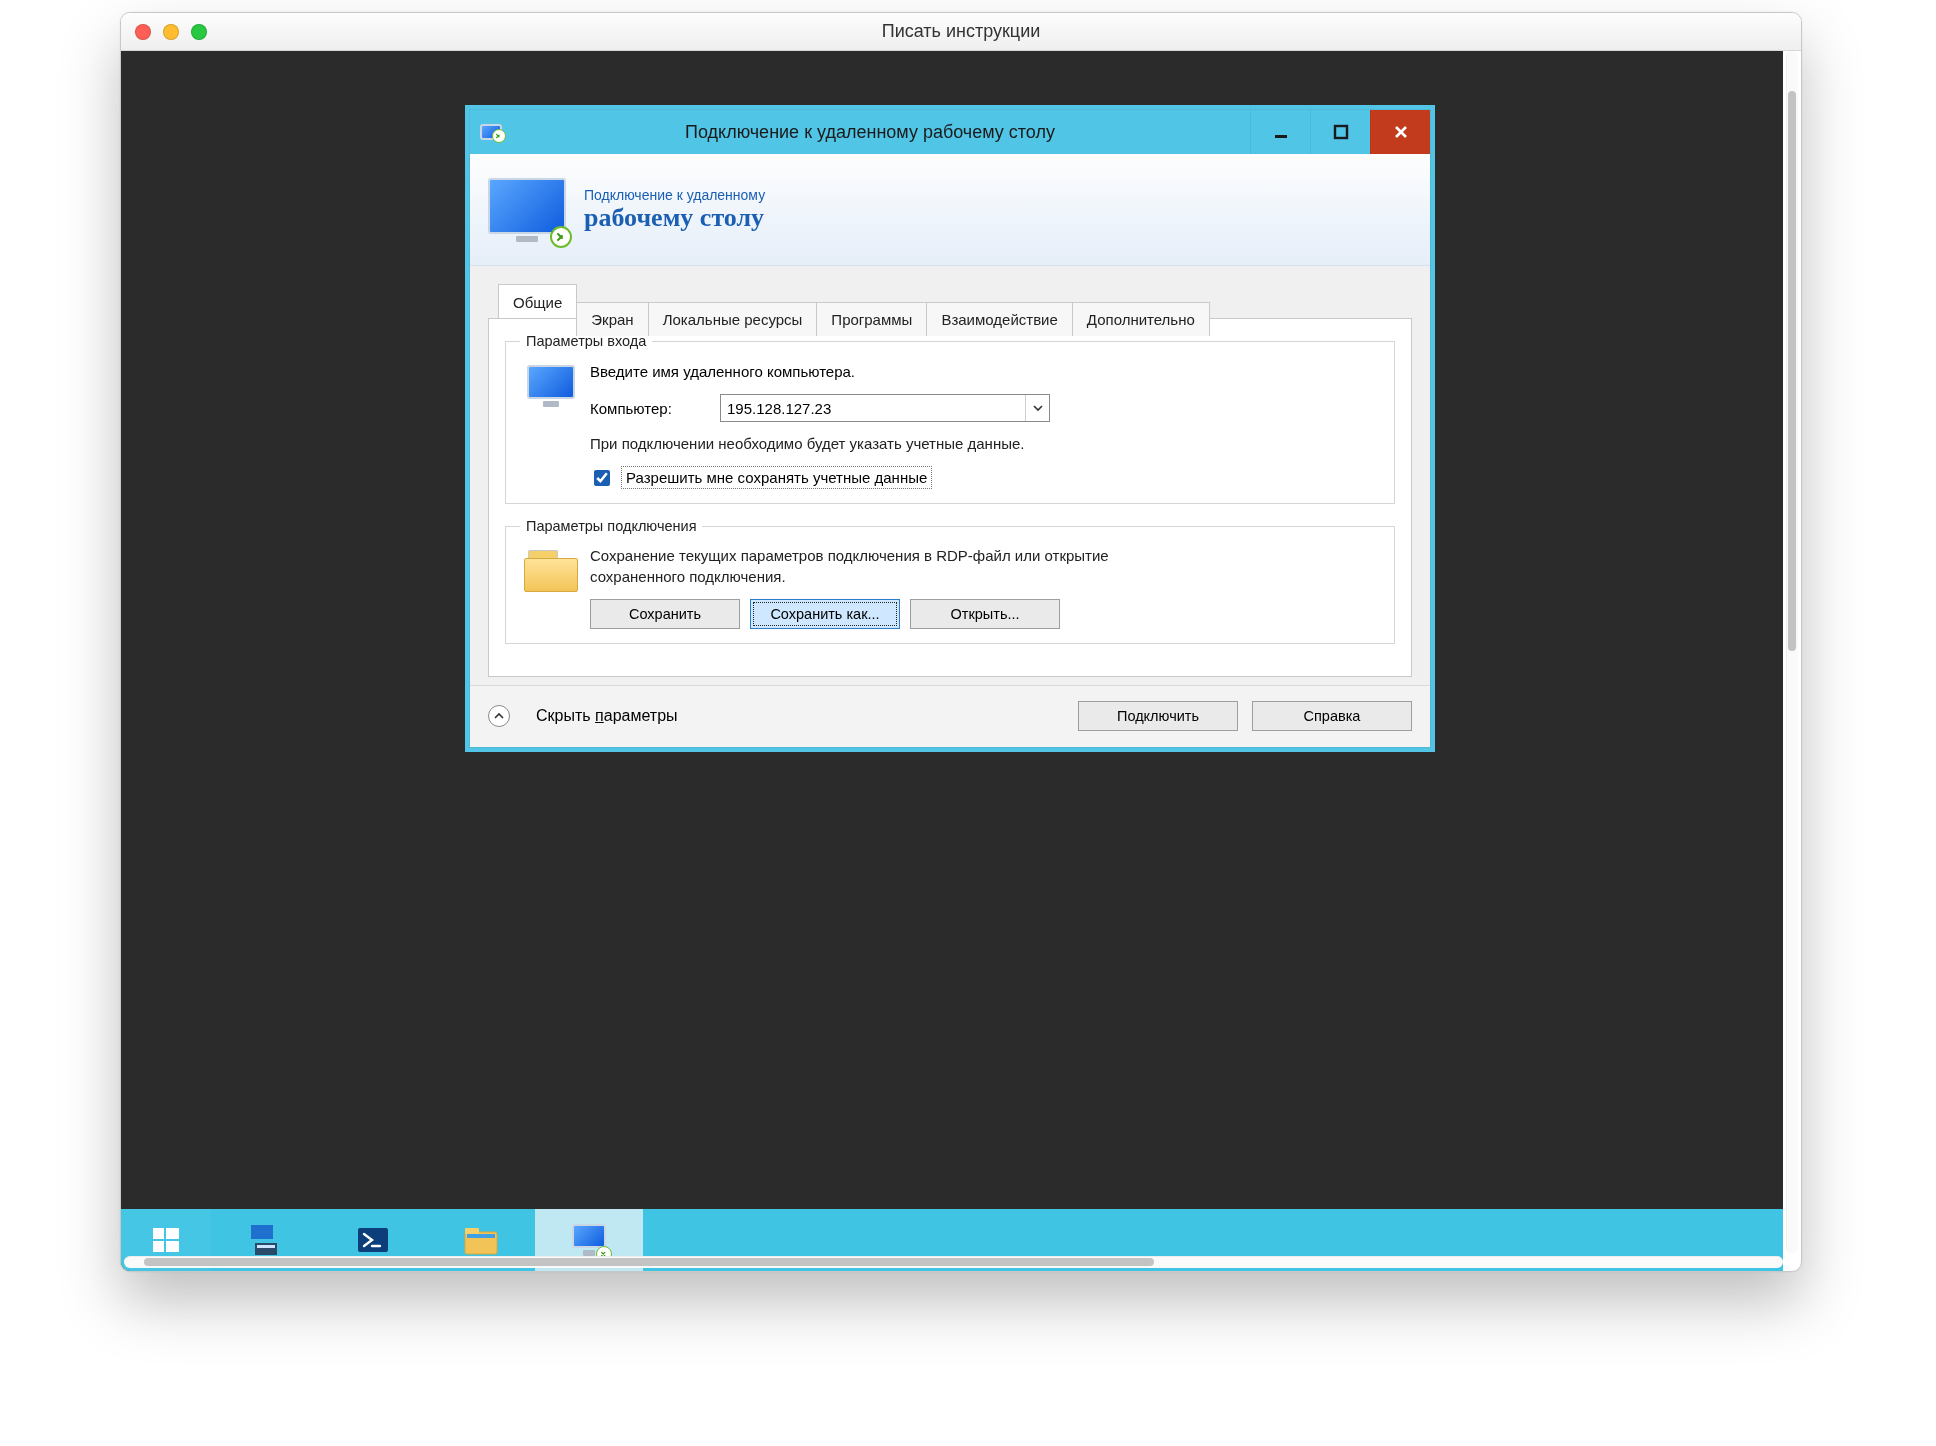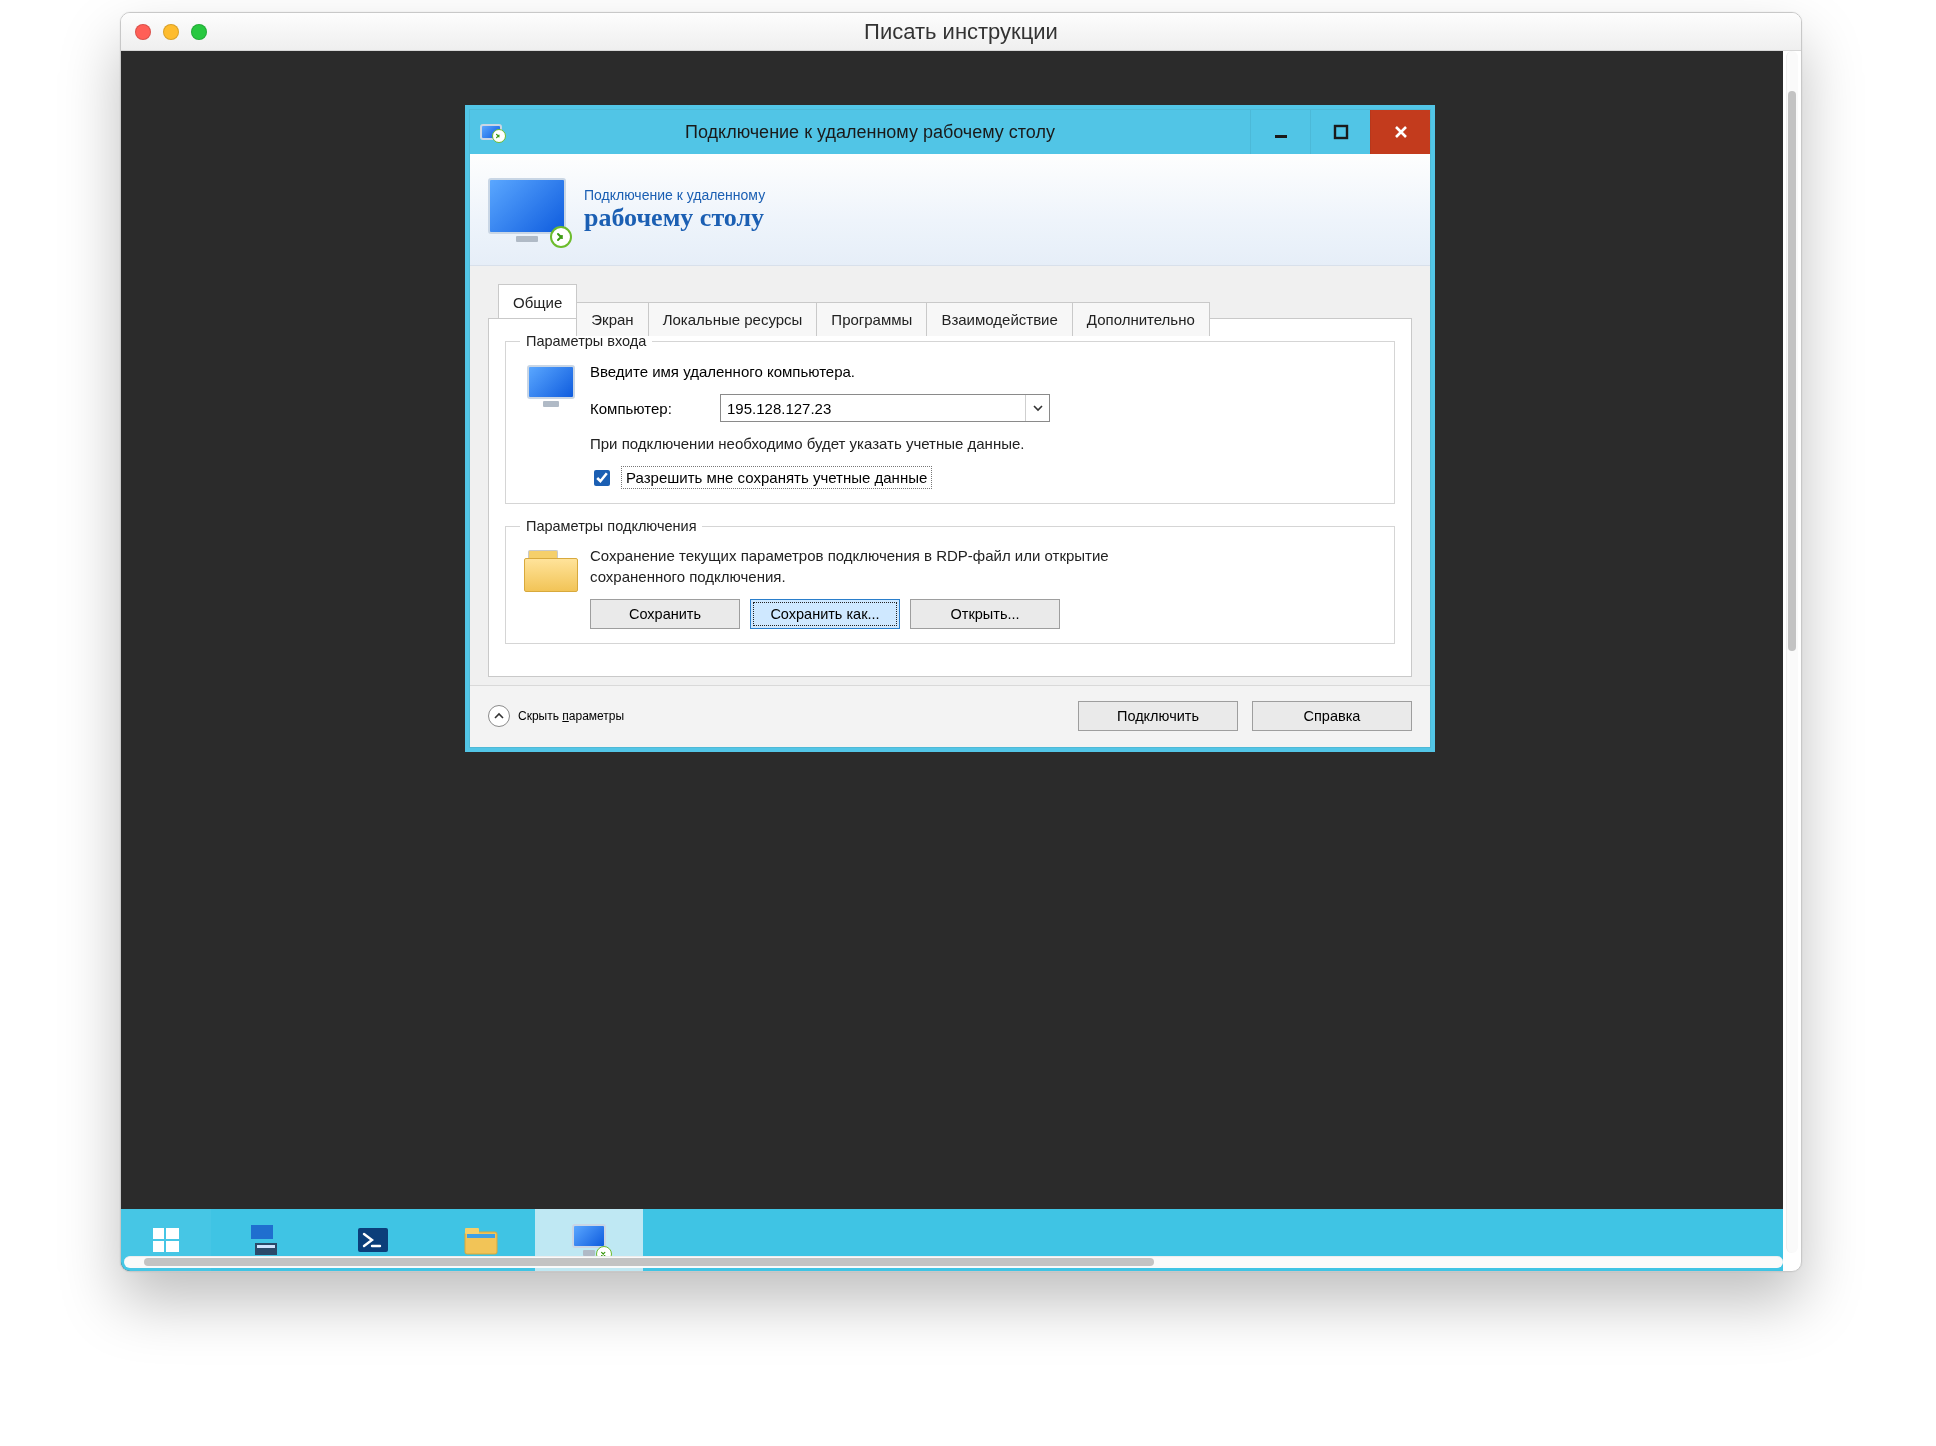--- a/index.html
+++ b/index.html
@@ -36,21 +36,21 @@
     height: 38px;
     background: linear-gradient(#fdfdfd,#efefef);
     border-bottom: 1px solid #d6d6d6;
     display: flex;
     align-items: center;
     position: relative;
   }
   .traffic-lights { position:absolute; left:14px; top:11px; display:flex; gap:12px; }
   .tl { width:16px; height:16px; border-radius:50%; box-shadow: inset 0 0 0 1px rgba(0,0,0,.15); }
   .tl.red{background:#ff5f57;} .tl.yellow{background:#febc2e;} .tl.green{background:#28c840;}
-  .mac-title { margin:0 auto; font-size:22px; color:#333; }
+  .mac-title { margin:0 auto; font-size:18px; color:#333; }
 
   .mac-body { position:absolute; top:38px; left:0; right:18px; bottom:0;padding-left:32px; }
   .mac-body-overflow { position:absolute; inset:0; overflow:hidden; }
 
   
   .mac-scroll-v { position:absolute; top:38px; right:3px; width:12px; bottom:18px; }
   .mac-scroll-v .track { position:absolute; inset:0; background:#fafafa; border-left:1px solid #eee; border-radius:6px; }
   .mac-scroll-v .thumb { position:absolute; left:2px; right:2px; top:40px; height:560px; background:#c3c3c3; border-radius:6px; }
   .mac-scroll-h { position:absolute; left:3px; right:18px; bottom:3px; height:12px; }
   .mac-scroll-h .track { position:absolute; inset:0; background:#fafafa; border-top:1px solid #eee; border-radius:6px; }
@@ -164,21 +164,21 @@
   .wbtn.hl { background:#cfe8ff; border-color:#2a7ecb; outline:1px dotted #222; outline-offset:-4px; }
 
   .rdp-footer {
     height:62px;
     border-top:1px solid #d9d9d9;
     background:#f3f3f3;
     display:flex; align-items:center;
     padding:0 18px;
     gap:14px;
   }
-  .collapse-toggle { display:flex; align-items:center; gap:8px; cursor:pointer; font-size:12px; }
+  .collapse-toggle { display:flex; align-items:center; gap:26px; cursor:pointer; font-size:16px; }
   .collapse-toggle .circle { width:22px; height:22px; border:1px solid #8a8a8a; border-radius:50%; display:flex; align-items:center; justify-content:center; background:#fff; }
   .underline-letter { text-decoration:underline; }
   .spacer { flex:1; }
   .wbtn.wide { min-width:160px; }
 
   
   .mon-icon { position:relative; }
   .mon-icon .screen { background:linear-gradient(135deg,#5aa7ff,#0f5cde); border:2px solid #c9d6e5; border-radius:3px; }
   .mon-icon .stand { width:22px; height:6px; background:#b0bac6; margin:2px auto 0; border-radius:1px; }
   .mon-icon .badge { position:absolute; right:-6px; bottom:-6px; width:22px;height:22px; border-radius:50%; background:#fff; border:2px solid #6dbc2d; display:flex; align-items:center; justify-content:center; }

